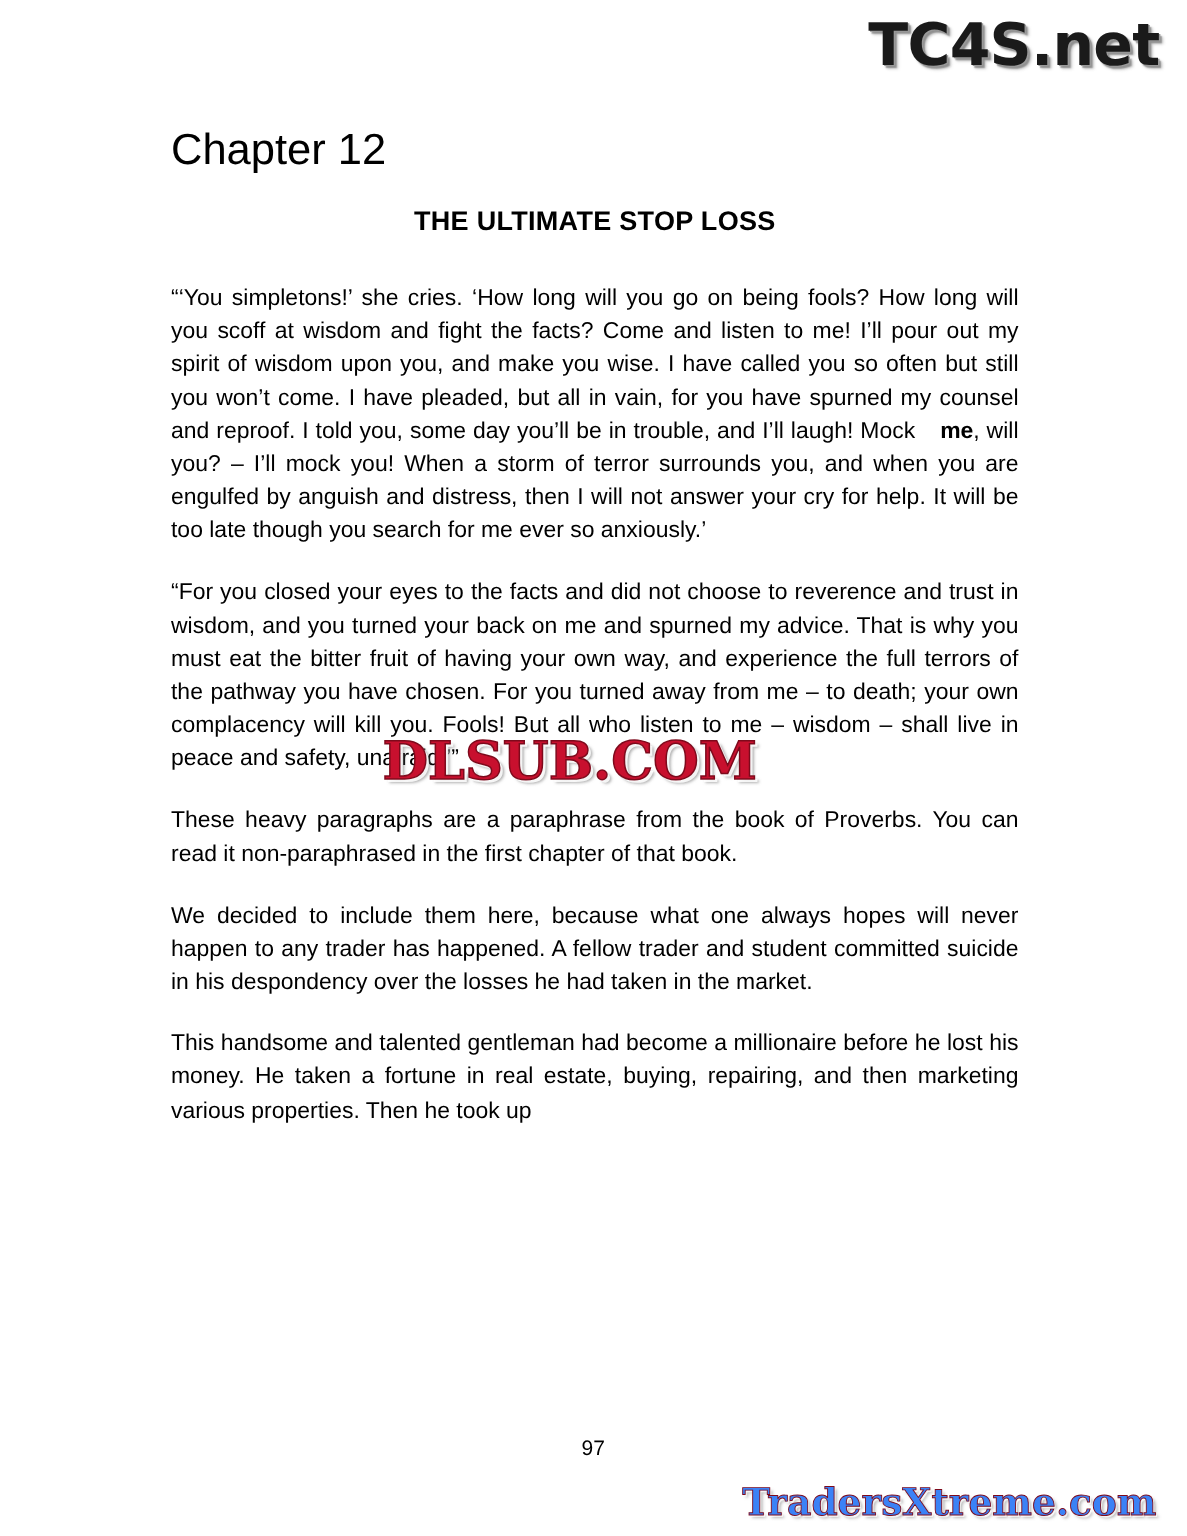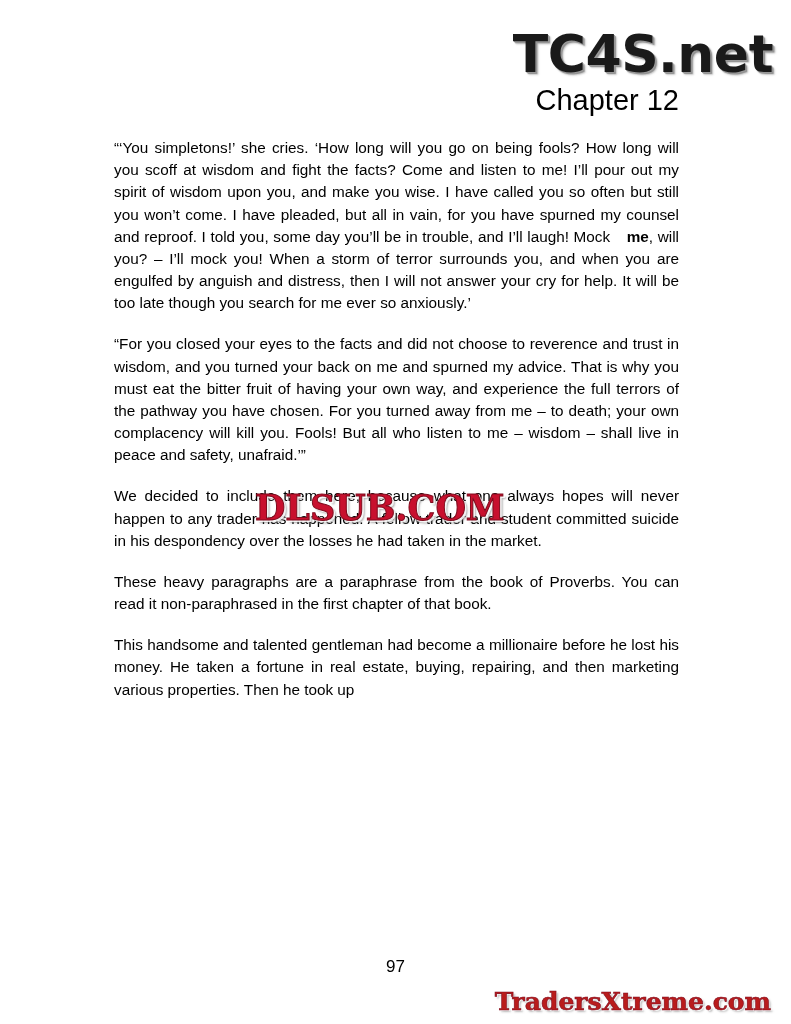--- a/index.html
+++ b/index.html
@@ -23,41 +23,40 @@
     box-sizing: border-box;
   }
 
   
   .top-watermark {
     position: absolute;
     top: 8px;
     right: 18px;
     font-family: "DejaVu Sans", sans-serif;
     font-weight: bold;
-    font-size: 52px;
+    font-size: 39px;
     letter-spacing: -0.5px;
     color: #1a1a1a;
     text-shadow:
        1px 1px 0 #9a9a9a,
        2px 2px 1px rgba(120,120,120,0.75),
        3px 3px 2px rgba(150,150,150,0.45);
-    margin-top: 16px;
   }
 
   
   .content {
     position: absolute;
     left: 114px;
     top: 84px;
     width: 565px;
   }
 
   .chapter-title {
     font-size: 29px;
-    text-align: right;
+    text-align: left;
     margin: 0 0 20px 0;
     font-weight: normal;
     font-family: "Liberation Sans", sans-serif;
   }
 
   .chapter-subtitle {
     font-size: 18px;
     font-weight: bold;
     text-align: center;
     margin: 0 0 30px 0;
@@ -93,58 +92,59 @@
     text-align: right;
   }
 
   
   .page-number {
     position: absolute;
     left: 0;
     right: 0;
     top: 957px;
     text-align: center;
-    font-size: 17px;
+    font-size: 14px;
   }
 
   .bottom-watermark {
     position: absolute;
     right: 20px;
     bottom: 8px;
     font-family: "DejaVu Serif", serif;
     font-weight: bold;
     font-size: 25px;
-    color: #b91c1c;
+    color: #3b82f6;
     -webkit-text-stroke: 0.6px #7d0a1c;
     text-shadow:
       1px 1px 0 rgba(255,255,255,0.7),
       2px 2px 2px rgba(120,120,120,0.5);
     white-space: nowrap;
   }
 </style>
 </head>
 <body>
 
 <div class="page">
 
   <div class="top-watermark">TC4S.net</div>
 
   <div class="content">
 
     <h1 class="chapter-title">Chapter 12</h1>
 
+    <h2 class="chapter-subtitle">THE ULTIMATE STOP LOSS</h2>
 
 
     <p class="para"><span>“‘You simpletons!’ she cries.  ‘How long will you go on being fools?  How long will you scoff at wisdom and fight the facts?  Come and listen to me!  I’ll pour out my spirit of wisdom upon you, and make you wise.  I have called you so often but still you won’t come.  I have pleaded, but all in vain, for you have spurned my counsel and reproof.  I told you, some day you’ll be in trouble, and I’ll laugh!  Mock </span><span class="bold-inline">me</span><span>, will you? – I’ll mock you!  When a storm of terror surrounds you, and when you are engulfed by anguish and distress, then I will not answer your cry for help.  It will be too late though you search for me ever so anxiously.’</span></p>
 
     <p class="para">“For you closed your eyes to the facts and did not choose to reverence and trust in wisdom, and you turned your back on me and spurned my advice.  That is why you must eat the bitter fruit of having your own way, and experience the full terrors of the pathway you have chosen.  For you turned away from me – to death; your own complacency will kill you.  Fools!  But all who listen to me – wisdom – shall live in peace and safety, unafraid.’”</p>
 
+    <p class="para">These heavy paragraphs are a paraphrase from the book of Proverbs.  You can read it non-paraphrased in the first chapter of that book.</p>
+
     <p class="para">We decided to include them here, because what one always hopes will never happen to any trader has happened.  A fellow trader and student committed suicide in his despondency over the losses he had taken in the market.</p>
-
-    <p class="para">These heavy paragraphs are a paraphrase from the book of Proverbs.  You can read it non-paraphrased in the first chapter of that book.</p>
 
     <p class="para">This handsome and talented gentleman had become a millionaire before he lost his money.  He taken a fortune in real estate, buying, repairing, and then marketing various properties.  Then he took up</p>
 
   </div>
 
   <div class="center-watermark">DLSUB.COM</div>
 
   <div class="page-number">97</div>
 
   <div class="bottom-watermark">TradersXtreme.com</div>

